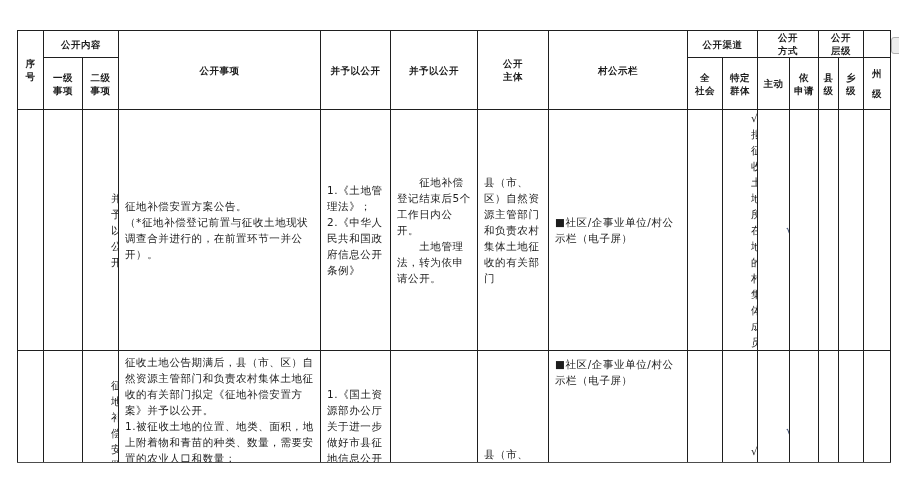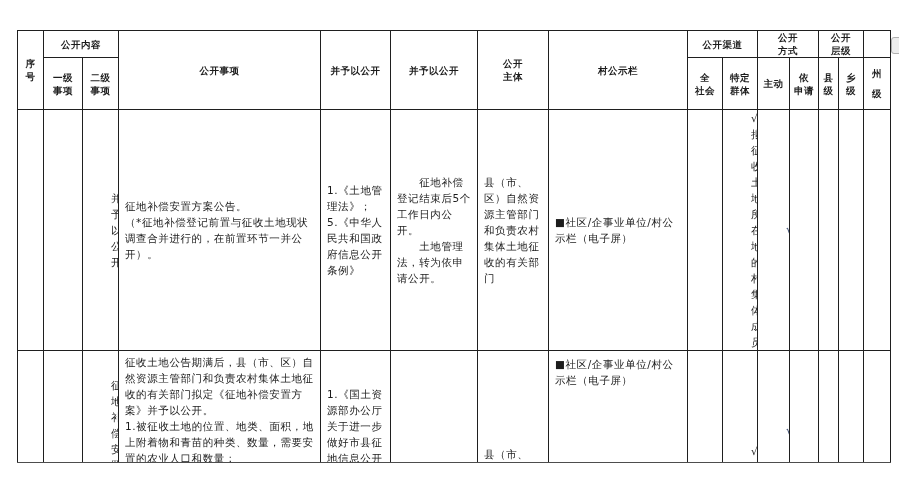--- a/index.html
+++ b/index.html
@@ -136,21 +136,21 @@
 级</th>
       </tr>
 
       <tr class="r8">
         <td>8</td>
         <td></td>
         <td>并予以公开</td>
         <td class="tl">征地补偿安置方案公告。
 （*征地补偿登记前置与征收土地现状调查合并进行的，在前置环节一并公开）。</td>
         <td class="tl">1.《土地管理法》；
-5.《中华人民共和国政府信息公开条例》</td>
+2.《中华人民共和国政府信息公开条例》</td>
         <td class="tl">　　征地补偿登记结束后5个工作日内公开。
 　　土地管理法，转为依申请公开。</td>
         <td class="tl">县（市、区）自然资源主管部门和负责农村集体土地征收的有关部门</td>
         <td class="tl">■社区/企事业单位/村公示栏（电子屏）</td>
         <td></td>
         <td>√拟征收土地所在地的村集体成员</td>
         <td class="check">√</td>
         <td class="check">√</td>
         <td></td>
         <td class="check">√</td>

